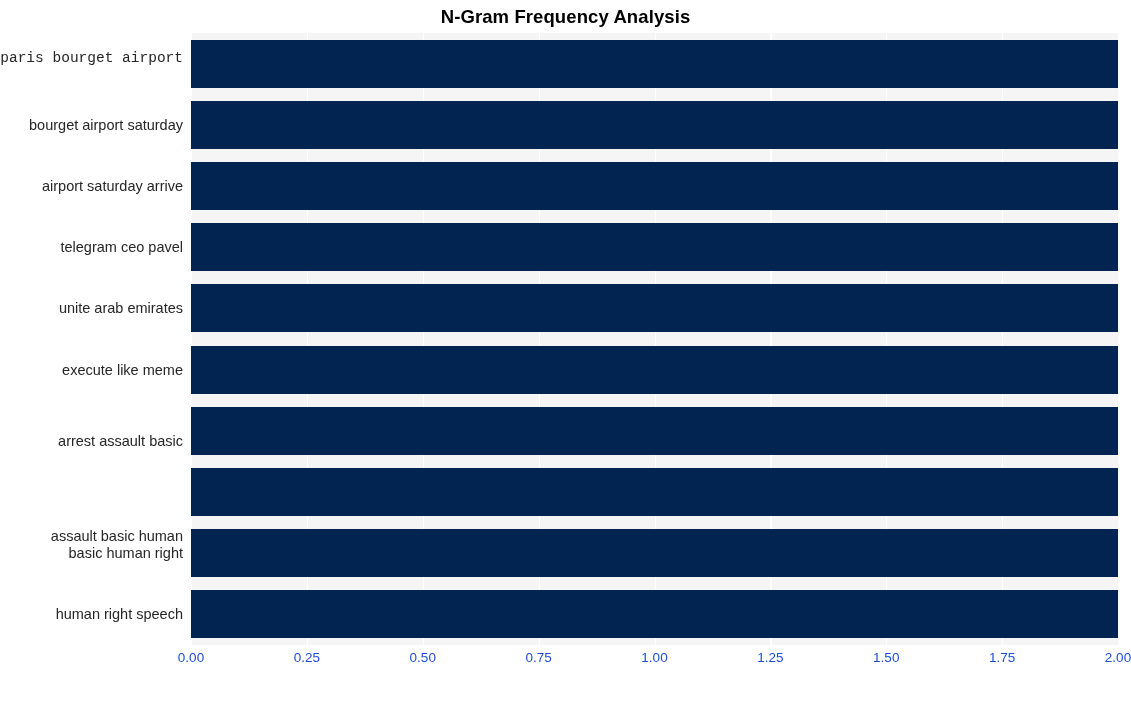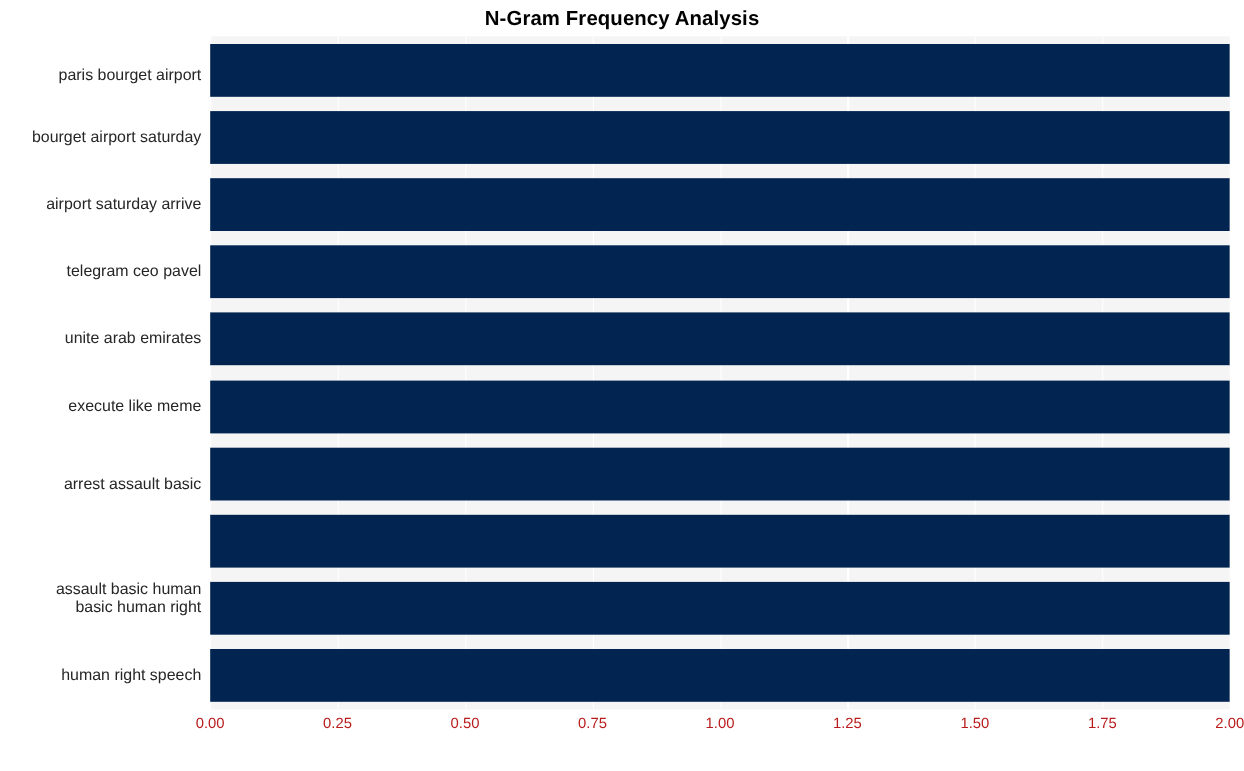--- a/index.html
+++ b/index.html
@@ -96,21 +96,21 @@
     position: absolute;
     left: 191px;
     top: 650px;
     width: 927px;
     height: 22px;
   }
   .x-tick-label {
     position: absolute;
     top: 0;
     font-size: 13.5px;
-    color: #b91c1c;
+    color: #1d4ed8;
     transform: translateX(-50%);
     white-space: nowrap;
   }
 
   #x-axis-title {
     position: absolute;
     left: 191px;
     top: 674px;
     width: 927px;
     text-align: center;
@@ -144,21 +144,21 @@
         <div class="bar" title="unite arab emirates: 2" style="top: 251.379px; height: 48.042px; width: 927px; background: rgb(2, 36, 80);"></div>
         <div class="bar" title="execute like meme: 2" style="top: 312.579px; height: 48.042px; width: 927px; background: rgb(2, 36, 80);"></div>
         <div class="bar" title="arrest assault basic: 2" style="top: 373.779px; height: 48.042px; width: 927px; background: rgb(2, 36, 80);"></div>
         <div class="bar" title="assault basic human: 2" style="top: 434.979px; height: 48.042px; width: 927px; background: rgb(2, 36, 80);"></div>
         <div class="bar" title="basic human right: 2" style="top: 496.179px; height: 48.042px; width: 927px; background: rgb(2, 36, 80);"></div>
         <div class="bar" title="human right speech: 2" style="top: 557.379px; height: 48.042px; width: 927px; background: rgb(2, 36, 80);"></div>
       </div>
   </div>
 
   <div id="y-axis-labels">
-      <div class="y-tick-label" style="top: 36px;">paris bourget airport</div>
+      <div class="y-tick-label" style="top: 25px; font-family: Liberation Mono, monospace;">paris bourget airport</div>
       <div class="y-tick-label" style="top: 91.8px;">bourget airport saturday</div>
       <div class="y-tick-label" style="top: 153px; margin-left: 15px;">airport saturday arrive</div>
       <div class="y-tick-label" style="top: 214.2px;">telegram ceo pavel</div>
       <div class="y-tick-label" style="top: 275.4px;">unite arab emirates</div>
       <div class="y-tick-label" style="top: 336.6px;">execute like meme</div>
       <div class="y-tick-label" style="top: 408px;">arrest assault basic</div>
       <div class="y-tick-label" style="top: 459px; margin-top: 44px;">assault basic human</div>
       <div class="y-tick-label" style="top: 520.2px; padding-left: 35px;">basic human right</div>
       <div class="y-tick-label" style="top: 581.4px;">human right speech</div>
     </div>

